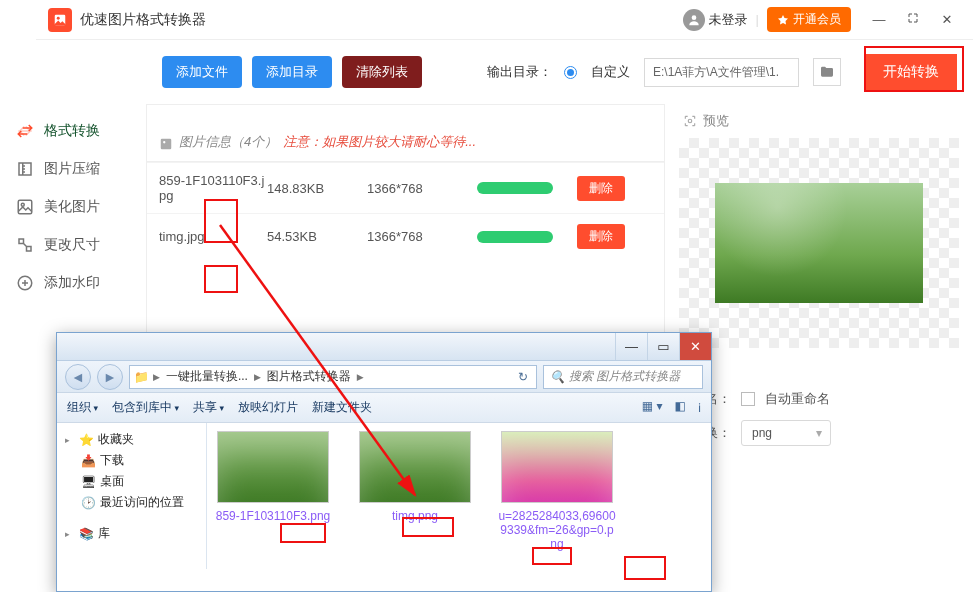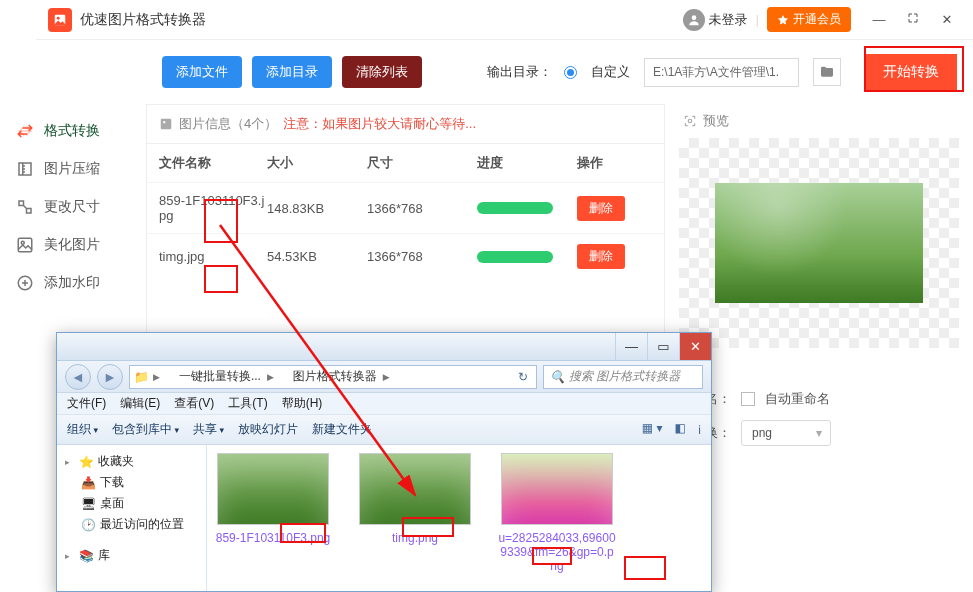--- a/index.html
+++ b/index.html
@@ -31,22 +31,22 @@
 
 .main { display: flex; }
 .sidebar { width: 146px; padding: 8px 0; }
 .nav-item { display: flex; align-items: center; padding: 10px 16px; color: #555; gap: 10px; font-size: 14px; }
 .nav-item.active { color: #14532d; }
 .nav-icon { width: 18px; height: 18px; display: flex; align-items: center; justify-content: center; }
 
 .content { flex: 1; display: flex; gap: 14px; padding-right: 14px; }
 
 .file-panel { flex: 1; border: 1px solid #eee; background: #fff; }
-.panel-head { padding: 10px 12px; color: #888; font-size: 13px; display: flex; align-items: center; gap: 6px; border-bottom: 1px solid #eee; }
-.panel-head .red { color: #e74c3c; }
+.panel-head { padding: 10px 12px; color: #888; font-size: 13px; display: flex; align-items: flex-end; gap: 6px; border-bottom: 1px solid #eee; font-style: italic; }
+.panel-head .red { color: #e74c3c; margin-top: 18px; }
 .tbl-head { display: flex; padding: 10px 12px; color: #555; font-weight: bold; font-size: 13px; }
 .col-name { width: 108px; }
 .col-size { width: 100px; }
 .col-dim { width: 110px; }
 .col-prog { width: 100px; }
 .col-op { flex: 1; }
 .tbl-row { display: flex; padding: 10px 12px; align-items: center; font-size: 13px; color: #555; border-top: 1px solid #f3f3f3; }
 .prog-bar { width: 76px; height: 12px; background: #2ecc71; border-radius: 6px; }
 .del-btn { background: #ff4d2e; color: #fff; padding: 4px 12px; border: none; border-radius: 3px; font-size: 12px; }
 
@@ -65,21 +65,21 @@
 
 .explorer { position: absolute; left: 56px; top: 332px; width: 656px; height: 260px; background: #fff; border: 1px solid #7aa3cf; box-shadow: 0 4px 16px rgba(0,0,0,.35); }
 .exp-title { height: 28px; background: linear-gradient(#f2f6fb, #d7e4f2); display: flex; align-items: center; border-bottom: 1px solid #b9cde3; }
 .exp-title-spacer { flex: 1; }
 .exp-winbtns { display: flex; height: 100%; }
 .exp-winbtn { width: 32px; display: flex; align-items: center; justify-content: center; border-left: 1px solid #c3d4e6; }
 .exp-winbtn.close { background: #d04b3e; color: #fff; }
 .exp-nav { height: 32px; background: linear-gradient(#eef4fb,#dfe9f4); display: flex; align-items: center; padding: 0 8px; border-bottom: 1px solid #c8d6e6; gap: 6px; }
 .nav-arrow { width: 26px; height: 26px; border-radius: 50%; background: linear-gradient(#eaf1f9,#cfdef0); border: 1px solid #a9c1dc; display: flex; align-items: center; justify-content: center; color: #6b89ad; font-size: 14px; }
 .addr { flex: 1; background: #fff; border: 1px solid #a9c1dc; height: 24px; display: flex; align-items: center; font-size: 12px; padding: 0 4px; }
-.addr .seg { padding: 0 4px; margin-left: 13px; }
+.addr .seg { padding: 0 4px; }
 .addr .tri { color: #777; font-size: 9px; padding: 0 2px; }
 .addr .folder-mini { color:#f5c542; margin-right:2px; }
 .addr .refresh { margin-left: auto; color: #4a6d94; padding: 0 4px; }
 .search { width: 160px; background: #fff; border: 1px solid #a9c1dc; height: 24px; display: flex; align-items: center; padding: 0 6px; color: #888; font-size: 12px; font-style: italic; }
 .exp-menu { height: 22px; background: #eef4fb; display: flex; align-items: center; padding: 0 10px; gap: 14px; font-size: 12px; border-bottom: 1px solid #dbe6f2; color: #222; }
 .exp-toolbar { height: 30px; background: linear-gradient(#f3f7fc,#e3ecf6); display: flex; align-items: center; padding: 0 10px; gap: 14px; font-size: 12px; border-bottom: 1px solid #cdd9e7; color: #1a3b63; }
 .exp-toolbar .dd::after { content: " ▾"; font-size: 9px; }
 .exp-toolbar .right { margin-left: auto; display: flex; gap: 12px; color: #436a97; }
 .exp-body { display: flex; height: calc(100% - 112px); }
 .exp-tree { width: 150px; border-right: 1px solid #dbe5f0; padding: 6px 8px; font-size: 12px; overflow: hidden; }
@@ -164,34 +164,34 @@
           <svg width="18" height="18" viewBox="0 0 24 24" fill="none" stroke="#777" stroke-width="2">
             <rect x="4" y="4" width="16" height="16"></rect>
             <path d="M9 4v16M9 8h3M9 12h3M9 16h3"></path>
           </svg>
         </span>
       <span>图片压缩</span>
     </div>
     <div class="nav-item">
       <span class="nav-icon">
           <svg width="18" height="18" viewBox="0 0 24 24" fill="none" stroke="#777" stroke-width="2">
-            <path d="M4 4h6v6H4zM14 14h6v6h-6zM10 10l4 4"></path>
-          </svg>
-        </span>
-      <span>更改尺寸</span>
-    </div>
-    <div class="nav-item">
-      <span class="nav-icon">
-          <svg width="18" height="18" viewBox="0 0 24 24" fill="none" stroke="#777" stroke-width="2">
             <rect x="3" y="3" width="18" height="18" rx="2"></rect>
             <circle cx="9" cy="9" r="2"></circle>
             <path d="M3 18l6-6 4 4 3-3 5 5"></path>
           </svg>
         </span>
       <span>美化图片</span>
+    </div>
+    <div class="nav-item">
+      <span class="nav-icon">
+          <svg width="18" height="18" viewBox="0 0 24 24" fill="none" stroke="#777" stroke-width="2">
+            <path d="M4 4h6v6H4zM14 14h6v6h-6zM10 10l4 4"></path>
+          </svg>
+        </span>
+      <span>更改尺寸</span>
     </div>
     <div class="nav-item">
       <span class="nav-icon">
           <svg width="18" height="18" viewBox="0 0 24 24" fill="none" stroke="#777" stroke-width="2">
             <circle cx="12" cy="12" r="9"></circle>
             <path d="M8 12h8M12 8v8"></path>
           </svg>
         </span>
       <span>添加水印</span>
     </div>
@@ -199,27 +199,20 @@
 
   <div class="content">
     <div class="file-panel">
       <div class="panel-head">
         <svg width="14" height="14" viewBox="0 0 24 24" fill="#aaa">
             <rect x="3" y="3" width="18" height="18" rx="2"></rect>
             <circle cx="9" cy="9" r="2" fill="#fff"></circle>
           </svg>
         <span>图片信息（4个）</span>
         <span class="red">注意：如果图片较大请耐心等待...</span>
-      </div>
-      <div class="tbl-head">
-        <div class="col-name">文件名称</div>
-        <div class="col-size">大小</div>
-        <div class="col-dim">尺寸</div>
-        <div class="col-prog">进度</div>
-        <div class="col-op">操作</div>
       </div>
       <div class="tbl-row">
         <div class="col-name" style="word-break:break-all">859-1F103110F3.jpg</div>
         <div class="col-size">148.83KB</div>
         <div class="col-dim">1366*768</div>
         <div class="col-prog">
             <div class="prog-bar"></div>
           </div>
         <div class="col-op"><button class="del-btn">删除</button></div>
       </div>
@@ -282,27 +275,20 @@
       <span class="tri">▶</span>
       <span class="seg">图片格式转换器</span>
       <span class="tri">▶</span>
       <span class="refresh">↻</span>
     </div>
     <div class="search">
       <span style="margin-right:4px">🔍</span>
         <span>搜索 图片格式转换器</span>
     </div>
   </div>
-  <div class="exp-menu">
-    <span>文件(F)</span>
-    <span>编辑(E)</span>
-    <span>查看(V)</span>
-    <span>工具(T)</span>
-    <span>帮助(H)</span>
-  </div>
   <div class="exp-toolbar">
     <span class="dd">组织</span>
     <span class="dd">包含到库中</span>
     <span class="dd">共享</span>
     <span>放映幻灯片</span>
     <span>新建文件夹</span>
     <span class="right">
       <span>▦ ▾</span>
       <span>◧</span>
       <span>ℹ</span>

